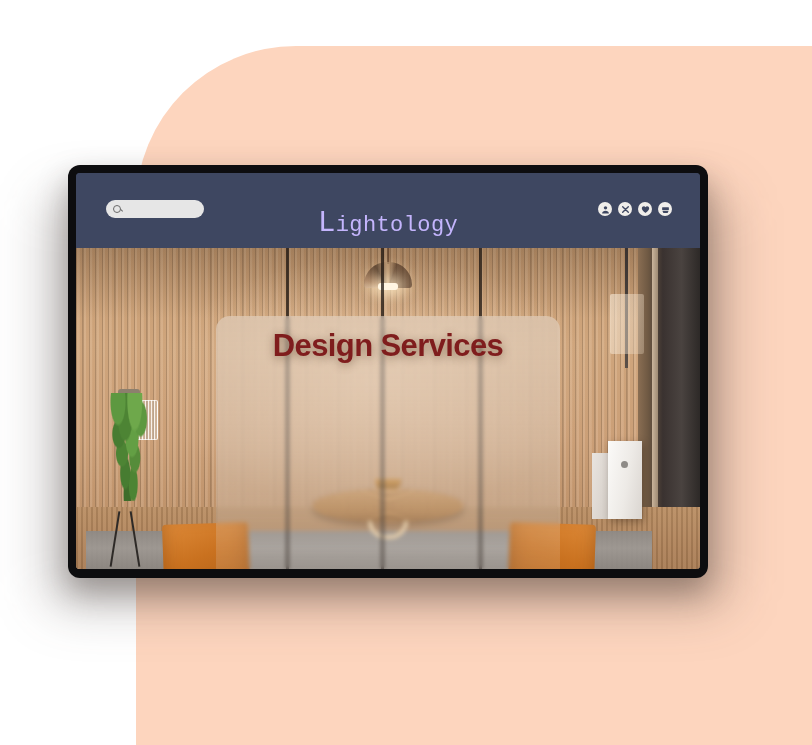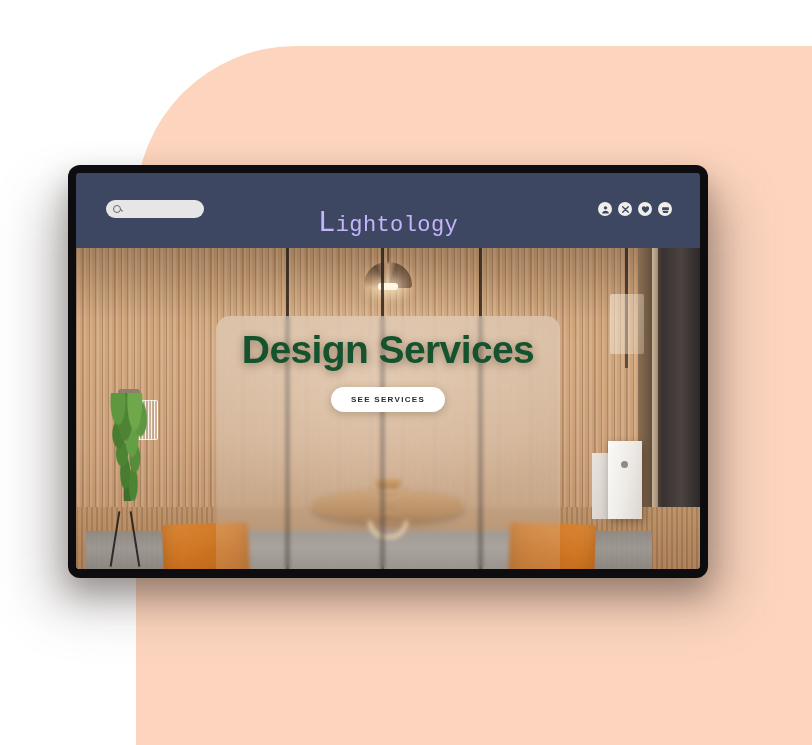--- a/index.html
+++ b/index.html
@@ -307,22 +307,22 @@
     backdrop-filter:blur(2px);
   }
 
   #hero-copy{
     position:absolute;
     left:0; right:0; top:82px;
     text-align:center;
     z-index:5;
   }
   #hero-title{
-    color:#14532d;
-    font-size:39px;
+    color:#7f1d1d;
+    font-size:31px;
     font-weight:bold;
     letter-spacing:-.6px;
     line-height:1;
     text-shadow:0 2px 10px rgba(60,35,15,.45);
   }
   #hero-subtitle{
     color:#ffffff;
     font-size:13.5px;
     margin-top:10px;
     letter-spacing:-.1px;
@@ -431,18 +431,17 @@
       </div>
 
       <div class="mullion" style="left:210px;"></div>
       <div class="mullion" style="left:305px;"></div>
       <div class="mullion" style="left:403px;"></div>
 
       <div id="hero-panel"></div>
 
       <div id="hero-copy">
         <div id="hero-title">Design Services</div>
-        <div id="hero-cta">SEE SERVICES</div>
       </div>
     </div>
 
   </div>
 </div>
 
 </body></html>

